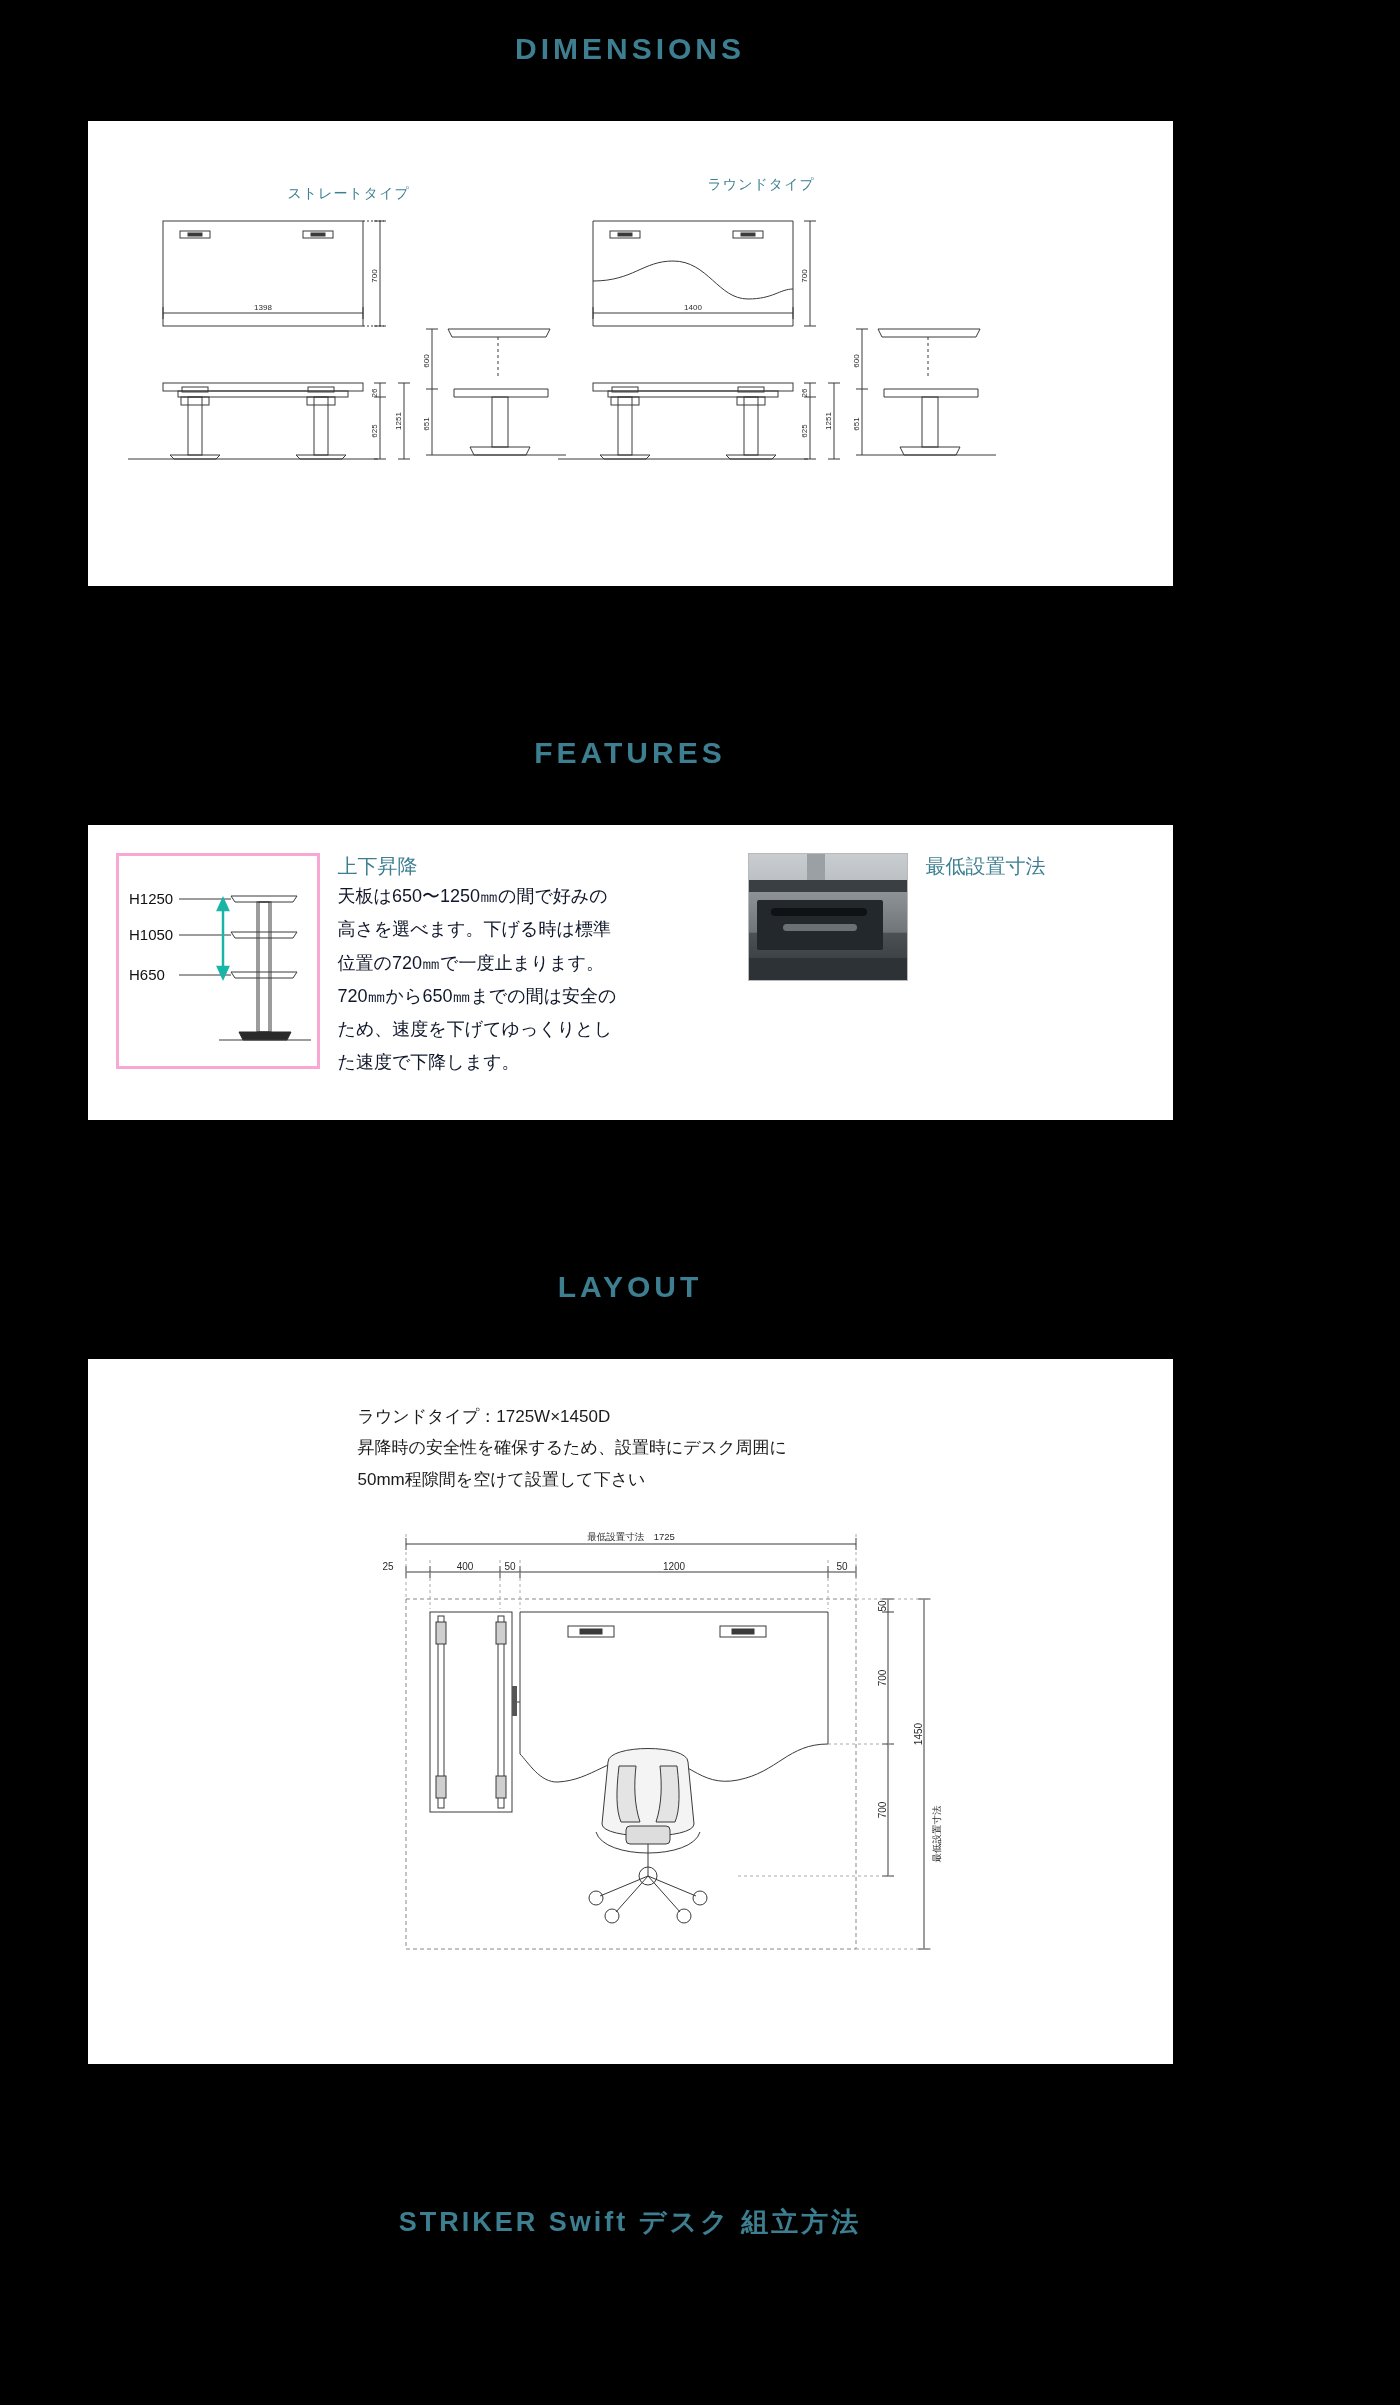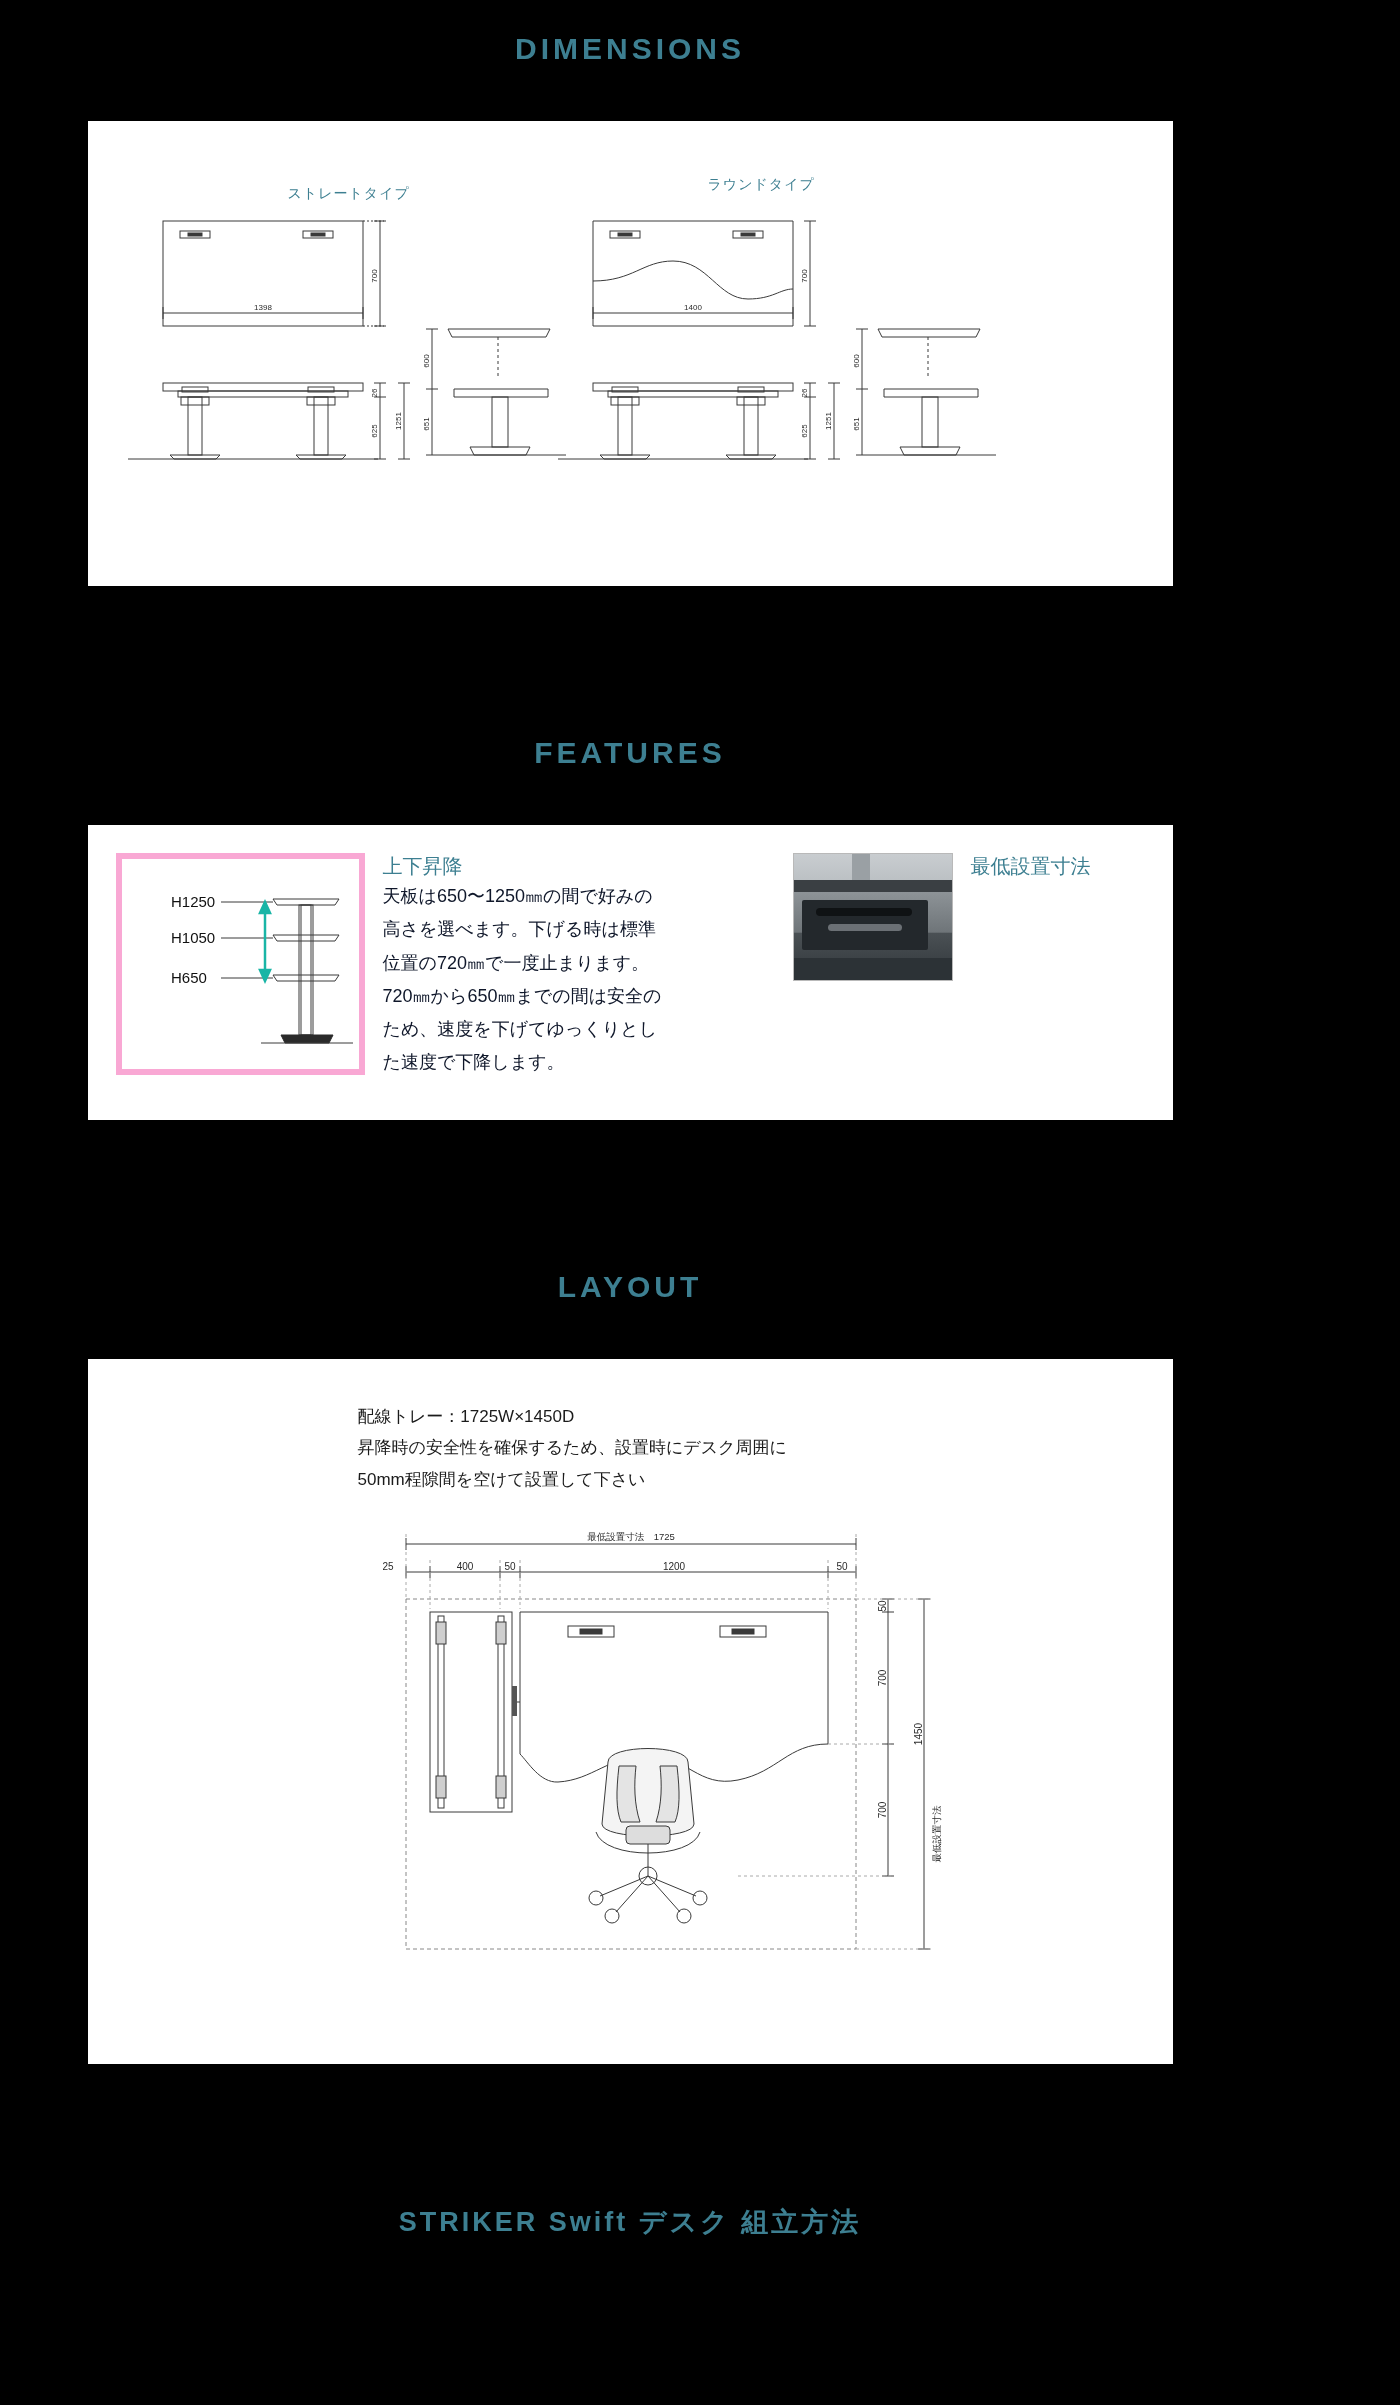--- a/index.html
+++ b/index.html
@@ -55,23 +55,22 @@
     align-items:flex-start;
     padding:0;
     box-sizing:border-box;
   }
   .feature{
     display:flex;
     align-items:flex-start;
   }
   .feature-figure{
     background:#ffffff;
-    border:6px solid #f9a8d4;
+    border:3px solid #f9a8d4;
     box-sizing:border-box;
-    padding-left:39px;
   }
   .feature-text{
     padding-left:18px;
   }
   .feature-heading{
     color:#3d7f91;
     font-size:20px;
     margin:0 0 0 0;
     font-weight:normal;
   }
@@ -344,21 +343,21 @@
         <h3 class="feature-heading">最低設置寸法</h3>
       </div>
     </div>
   </div>
 
   <h2 class="section-title" id="layout-title">LAYOUT</h2>
 
   <div class="panel" id="layout-panel">
 
     <div class="layout-note">
-      <div>配線トレー：1725W×1450D</div>
+      <div>ラウンドタイプ：1725W×1450D</div>
       <div>昇降時の安全性を確保するため、設置時にデスク周囲に</div>
       <div>50mm程隙間を空けて設置して下さい</div>
     </div>
 
     <svg width="1085" height="560" viewBox="0 0 1085 560" style="position:absolute;left:0;top:145px;">
       <g fill="none" stroke="#3a3a3a" stroke-width="1">
 
         <rect x="318" y="95" width="450" height="350" stroke-dasharray="4 3" stroke="#888888"></rect>
 
         <line x1="318" y1="40" x2="768" y2="40"></line>

